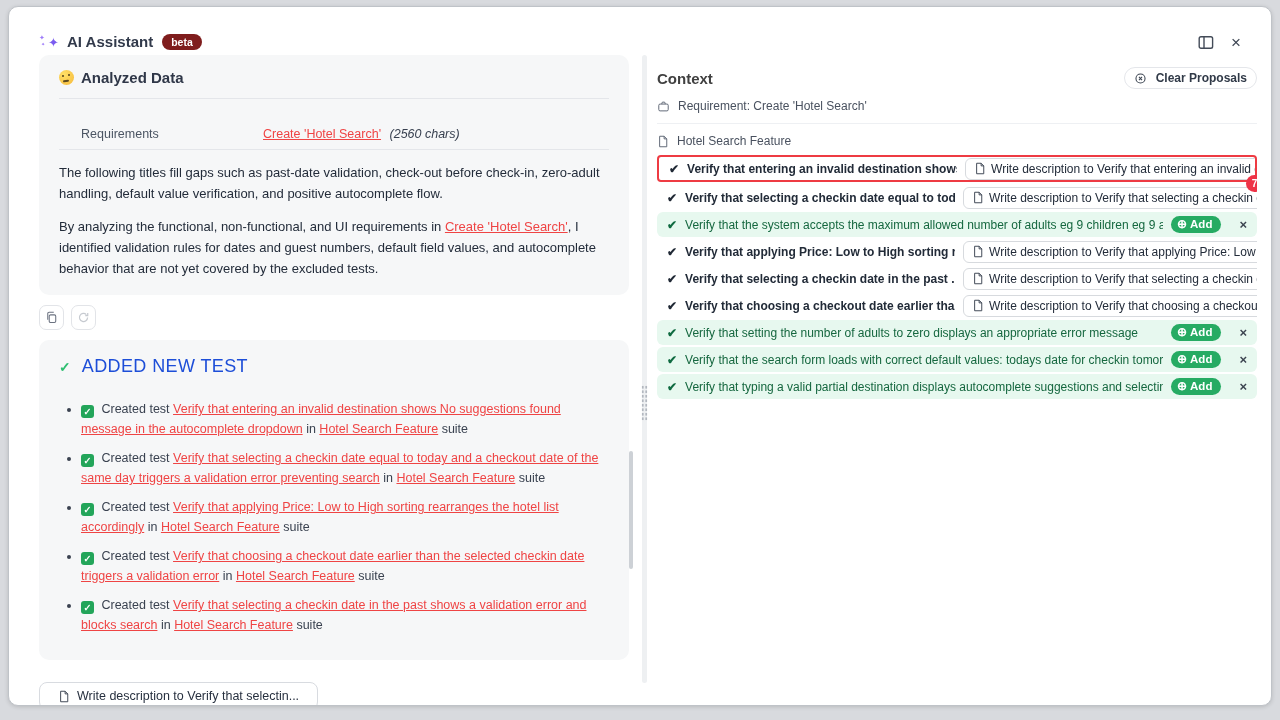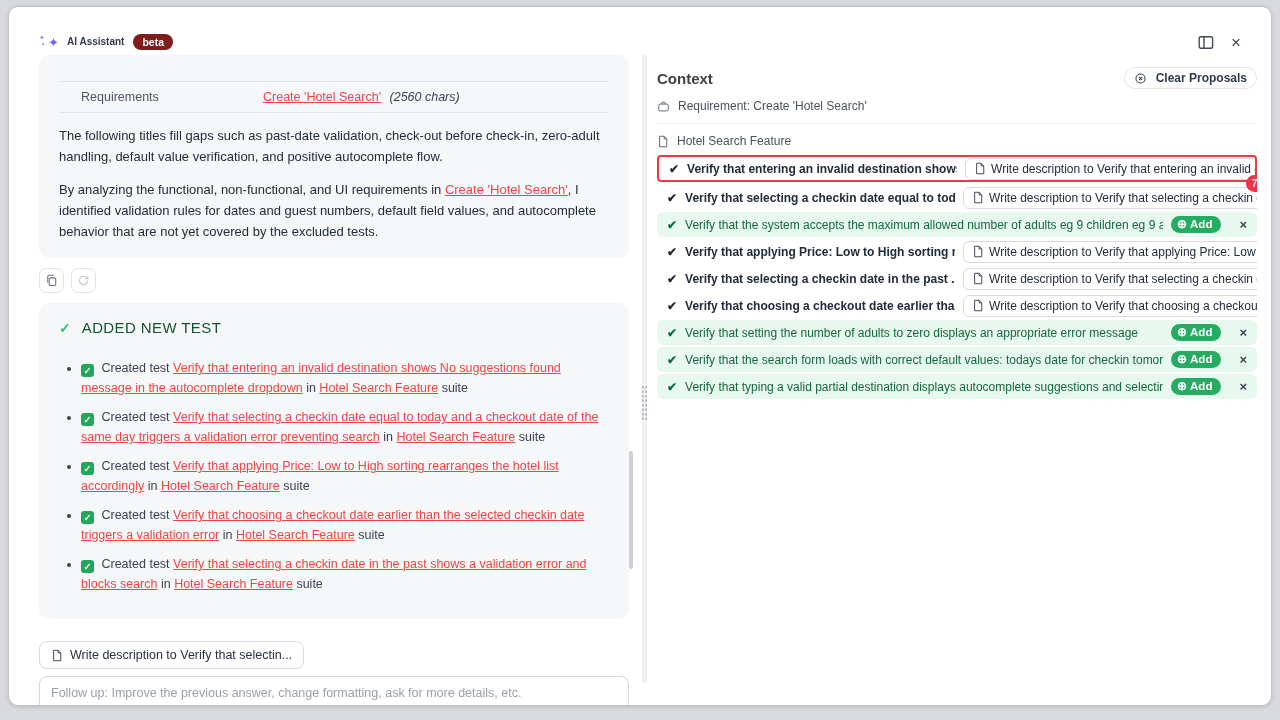--- a/index.html
+++ b/index.html
@@ -7,55 +7,55 @@
   *{box-sizing:border-box;}
   .window{position:absolute;left:8px;top:6px;right:8px;bottom:14px;background:#fff;
     border:1px solid #bfc3c8;border-radius:10px;box-shadow:0 1px 4px rgba(0,0,0,.15);overflow:hidden;}
 
   
   .app-header{position:absolute;left:32px;top:26px;display:flex;align-items:center;gap:9px;}
   .sparkle{position:relative;width:17px;height:17px;color:#7b5cf0;font-size:13px;line-height:17px;}
   .sparkle .s-big{position:absolute;right:-1px;top:1px;}
   .sparkle .s-sm{position:absolute;left:-2px;top:-4px;font-size:7px;color:#9d7bfa;}
   .sparkle .s-sm2{position:absolute;left:0px;bottom:-3px;font-size:5px;color:#9d7bfa;}
-  .app-title{font-size:10px;font-weight:700;color:#323a4b;}
+  .app-title{font-size:15px;font-weight:700;color:#323a4b;}
   .beta-badge{background:#7f1d1d;color:#fff;font-size:10.5px;font-weight:600;
     padding:2px 9px;border-radius:10px;}
   .header-actions{position:absolute;right:30px;top:28px;display:flex;align-items:center;gap:17px;}
   .icon-btn{background:none;border:none;padding:0;cursor:pointer;display:flex;align-items:center;color:#434b58;}
   .x-glyph{font-size:17px;color:#3f4754;line-height:14px;}
 
   
   .left-panel{position:absolute;left:30px;top:48px;width:590px;}
   .card{background:#f6f7f8;border-radius:10px;padding:14px 20px 16px 20px;}
   .card-title{display:flex;align-items:center;gap:7px;font-size:15px;font-weight:700;color:#2f3748;}
   .emoji-face{width:15px;height:15px;border-radius:50%;
     background:radial-gradient(circle at 35% 30%,#ffe066,#f6b93b);position:relative;flex:0 0 15px;}
   .emoji-face::before{content:"";position:absolute;left:3.2px;top:5px;width:2px;height:2.4px;border-radius:50%;
     background:#5c4a1e;box-shadow:6px -1px 0 #5c4a1e;}
   .emoji-face::after{content:"";position:absolute;left:3.6px;bottom:2.8px;width:6px;height:1.8px;border-radius:2px;
     background:#5c4a1e;transform:rotate(-9deg);}
   .req-row{display:flex;margin-top:12px;border-top:1px solid #e4e6ea;border-bottom:1px solid #e4e6ea;
     padding:8px 0 8px 22px;font-size:12.5px;align-items:baseline;}
-  .req-label{width:182px;color:#4b5563;flex:0 0 182px;}
+  .req-label{width:182px;color:#4b5563;flex:0 0 182px;margin-top:20px;}
   .plink{color:#ef4444;text-decoration:underline;cursor:pointer;}
   .req-chars{font-style:italic;color:#363f4e;margin-left:5px;}
   .para{font-size:13px;color:#232c3a;line-height:1.62;margin:12px 0 0 0;}
   .mini-actions{display:flex;gap:7px;margin:10px 0;}
   .mini-btn{width:25px;height:25px;border:1px solid #e2e4e8;border-radius:7px;background:#fff;
     display:flex;align-items:center;justify-content:center;cursor:pointer;padding:0;}
   .added-head{display:flex;align-items:center;gap:11px;margin-top:2px;}
   .added-check{color:#2fbf71;font-size:14px;font-weight:700;}
-  .added-title{font-size:15px;letter-spacing:.4px;color:#14532d;font-weight:500;}
+  .added-title{font-size:18px;letter-spacing:.4px;color:#1d4ed8;font-weight:500;}
   .added-list{margin:22px 0 4px 0;padding-left:22px;}
   .added-list li{font-size:12.5px;color:#3a4250;line-height:1.6;margin-bottom:9px;}
   .sq-check{display:inline-flex;width:13px;height:13px;border-radius:3px;background:#23a55a;color:#fff;
     font-size:9.5px;font-weight:700;align-items:center;justify-content:center;vertical-align:-2px;margin-right:4px;}
   .draft-chip{display:inline-flex;align-items:flex-end;gap:7px;margin-top:22px;background:#fff;
-    border:1px solid #d8dbe0;border-radius:8px;padding:6px 11px;font-size:12.5px;color:#27303f;
+    border:1px solid #d8dbe0;border-radius:8px;padding:6px 18px;font-size:12.5px;color:#27303f;
     box-shadow:0 1px 1px rgba(0,0,0,.03);cursor:pointer;}
   .followup-input{display:block;width:100%;height:38px;margin-top:7px;border:1px solid #d3d6db;border-radius:8px;
     padding:9px 11px;font-size:12.5px;color:#2a3342;font-family:"Liberation Sans",sans-serif;resize:both;}
   .followup-input::placeholder{color:#9aa1ac;}
 
   
   .v-divider{position:absolute;left:633px;top:48px;bottom:22px;width:5px;background:#eef0f2;border-radius:3px;}
   .v-handle{position:absolute;left:-1px;top:330px;width:7px;height:36px;
     background-image:radial-gradient(circle,#b2b7bf 1px,transparent 1.3px);background-size:3.5px 4.5px;cursor:col-resize;}
   .l-scroll-thumb{position:absolute;left:620px;top:444px;width:4px;height:118px;background:#cdd1d6;border-radius:2px;cursor:pointer;}
@@ -112,20 +112,24 @@
       </svg>
     </button>
     <button class="icon-btn">
       <span class="x-glyph">×</span>
     </button>
   </div>
 
   <div class="left-panel">
 
     <div class="card">
+      <div class="card-title">
+        <span class="emoji-face"></span>
+        <span>Analyzed Data</span>
+      </div>
       <div class="req-row">
         <span class="req-label">Requirements</span>
         <span>
           <a class="plink">Create 'Hotel Search'</a>
           <span class="req-chars">(2560 chars)</span>
         </span>
       </div>
       <p class="para">The following titles fill gaps such as past-date validation, check-out before check-in, zero-adult handling, default value verification, and positive autocomplete flow.</p>
       <p class="para"><span>By analyzing the functional, non-functional, and UI requirements in </span><a class="plink">Create 'Hotel Search'</a><span>, I identified validation rules for dates and guest numbers, default field values, and autocomplete behavior that are not yet covered by the excluded tests.</span></p>
     </div>

